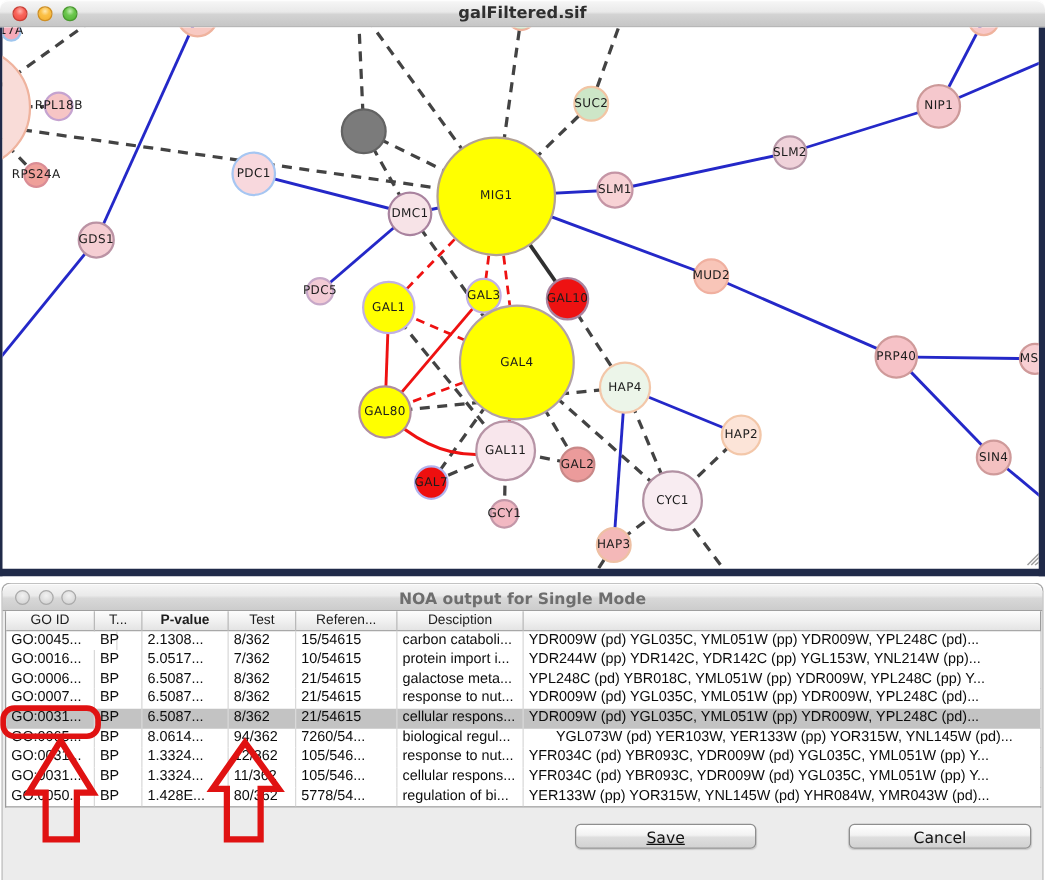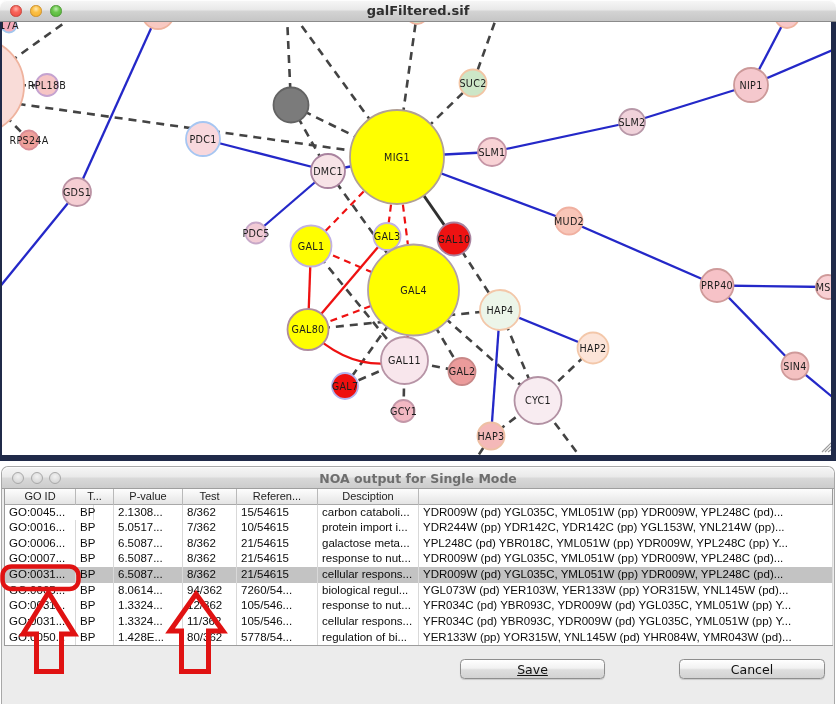--- a/index.html
+++ b/index.html
@@ -215,21 +215,21 @@
         <span class="ntl"></span>
         <span class="ntl"></span>
         <span class="ntl"></span>
       </div>
       <div class="n-title">NOA output for Single Mode</div>
     </div>
     <div class="tablewrap">
       <div class="thead" id="thead">
           <div class="th" style="left: 0px; width: 71px;">GO ID</div>
           <div class="th" style="left: 71px; width: 38px;">T...</div>
-          <div class="th" style="left: 109px; width: 69px;">P-value</div>
+          <div class="th" style="left: 109px; width: 69px; font-weight: bold;">P-value</div>
           <div class="th" style="left: 178px; width: 54px;">Test</div>
           <div class="th" style="left: 232px; width: 81px; text-align: center;">Referen...</div>
           <div class="th" style="left: 313px; width: 101px;">Desciption</div>
         </div>
       <div class="tbody" id="tbody">
           <div class="tr">
             <div class="td" style="left: 0px; width: 89px;">GO:0045...</div>
             <div class="td" style="left: 71px; width: 38px;">BP</div>
             <div class="td" style="left: 109px; width: 69px;">2.1308...</div>
             <div class="td" style="left: 178px; width: 54px;">8/362</div>
@@ -273,21 +273,21 @@
             <div class="td" style="left: 313px; width: 101px;">cellular respons...</div>
             <div class="td" style="left: 414px; width: 414px;">YDR009W (pd) YGL035C, YML051W (pp) YDR009W, YPL248C (pd)...</div>
           </div>
           <div class="tr">
             <div class="td" style="left: 0px; width: 71px;">GO:0065...</div>
             <div class="td" style="left: 71px; width: 38px;">BP</div>
             <div class="td" style="left: 109px; width: 69px;">8.0614...</div>
             <div class="td" style="left: 178px; width: 54px;">94/362</div>
             <div class="td" style="left: 232px; width: 81px;">7260/54...</div>
             <div class="td" style="left: 313px; width: 101px;">biological regul...</div>
-            <div class="td" style="left: 414px; width: 414px;">YGL073W (pd) YER103W, YER133W (pp) YOR315W, YNL145W (pd)...</div>
+            <div class="td" style="left: 414px; width: 414px; text-align: center;">YGL073W (pd) YER103W, YER133W (pp) YOR315W, YNL145W (pd)...</div>
           </div>
           <div class="tr">
             <div class="td" style="left: 0px; width: 71px;">GO:0031...</div>
             <div class="td" style="left: 71px; width: 38px;">BP</div>
             <div class="td" style="left: 109px; width: 69px;">1.3324...</div>
             <div class="td" style="left: 178px; width: 54px;">12/362</div>
             <div class="td" style="left: 232px; width: 81px;">105/546...</div>
             <div class="td" style="left: 313px; width: 101px;">response to nut...</div>
             <div class="td" style="left: 414px; width: 414px;">YFR034C (pd) YBR093C, YDR009W (pd) YGL035C, YML051W (pp) Y...</div>
           </div>

